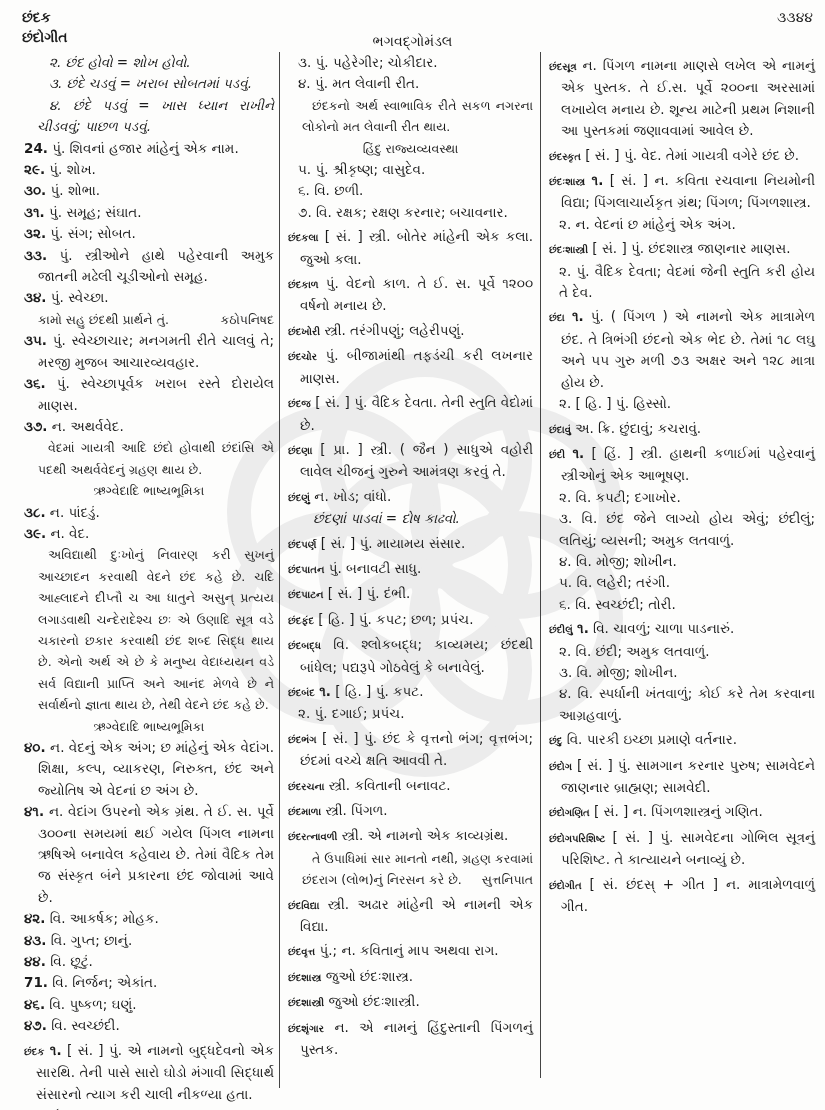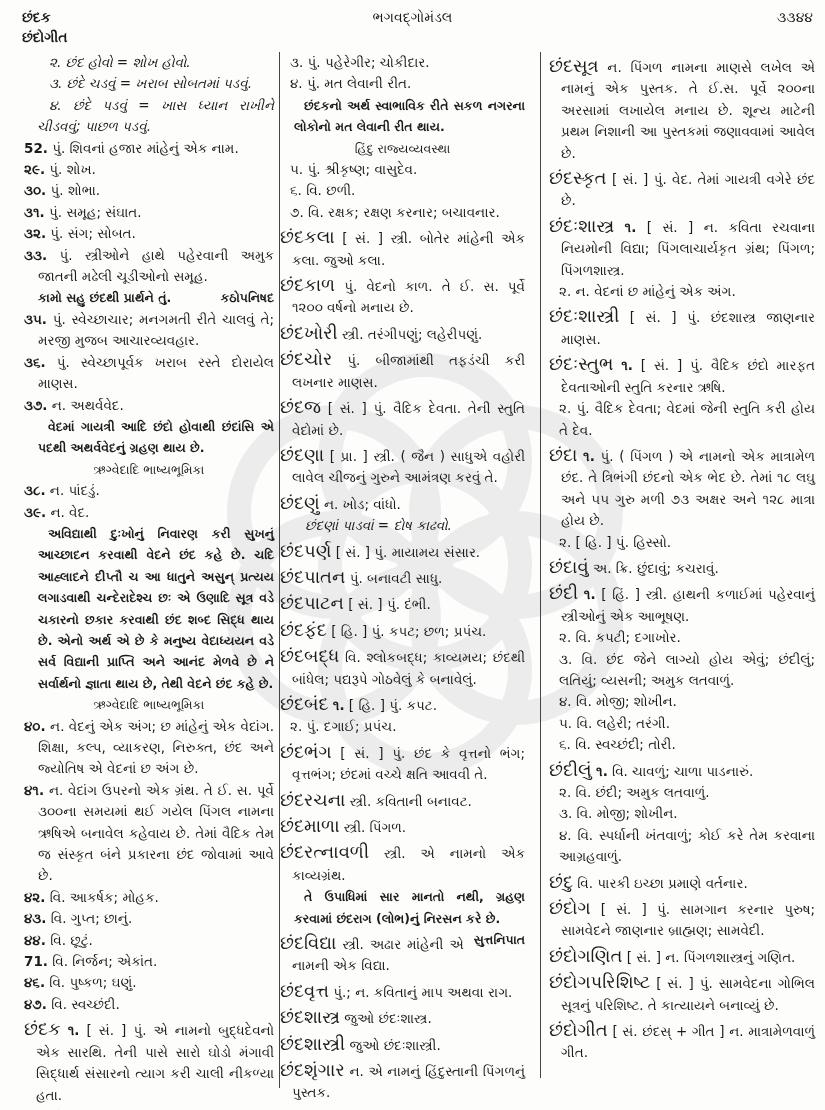--- a/index.html
+++ b/index.html
@@ -2,36 +2,36 @@
 <html><head>
 <meta charset="utf-8">
 <style>
   html,body{margin:0;padding:0;}
   body{width:825px;height:1110px;position:relative;overflow:hidden;background:#fdfdfc;color:#1b1b1b;
        font-family:"DejaVu Sans",sans-serif;font-size:13.5px;}
   .watermark{position:absolute;left:175px;top:315px;width:500px;height:500px;z-index:0;}
   .hdr{position:absolute;top:8px;font-size:14px;line-height:18px;z-index:1;}
   .hdr-left{left:22px;font-weight:bold;}
   .hdr-left2{left:22px;top:28px;font-weight:bold;}
-  .hdr-center{left:0;width:825px;text-align:center;}
+  .hdr-center{left:0;width:825px;text-align:center;margin-top:24px;}
   .hdr-right{right:12px;font-weight:normal;}
   .rule{position:absolute;width:1px;background:#444;z-index:1;}
   .col{position:absolute;top:52px;z-index:1;line-height:21.4px;text-align:justify;}
   .c1{left:24px;width:250px;}
-  .c2{left:280px;width:245px;}
+  .c2{left:288px;width:245px;}
   .c3{left:549px;width:266px;}
   .col p{margin:0;}
   .n{padding-left:14px;text-indent:-14px;}
   .e{padding-left:12px;text-indent:-12px;margin-top:3px !important;}
   .s{padding-left:10px;}
   .idiom{padding-left:13px;text-indent:12px;font-style:italic;}
-  .q{padding-left:14px;text-indent:10px;font-size:12.5px;font-weight:bold;}
-  .q2{padding-left:14px;font-size:12.5px;display:flex;justify-content:space-between;font-weight:bold;}
+  .q{padding-left:14px;text-indent:10px;font-size:12.5px;}
+  .q2{padding-left:14px;font-size:12.5px;display:flex;justify-content:space-between;}
   .src{text-align:center;font-size:12.5px;}
-  .hw{font-weight:normal;font-size:18px;}
+  .hw{font-weight:bold;font-size:10px;}
   b{font-weight:bold;}
 </style>
 </head>
 <body>
 
 <svg class="watermark" viewBox="0 0 500 500">
   <g fill="none" stroke="#ececec" stroke-width="24">
     <circle cx="250" cy="250" r="95"></circle>
     <circle cx="250" cy="145" r="95"></circle>
     <circle cx="250" cy="355" r="95"></circle>
@@ -47,26 +47,27 @@
 <div class="hdr hdr-center">ભગવદ્ગોમંડલ</div>
 <div class="hdr hdr-right">૩૩૪૪</div>
 
 <div class="rule" style="left:279px;top:52px;height:1036px;"></div>
 <div class="rule" style="left:540px;top:52px;height:1026px;"></div>
 
 <div class="col c1">
   <p class="idiom"><span>૨. છંદ હોવો = શોખ હોવો.</span></p>
   <p class="idiom"><span>૩. છંદે ચડવું = ખરાબ સોબતમાં પડવું.</span></p>
   <p class="idiom"><span>૪. છંદે પડવું = ખાસ ધ્યાન રાખીને ચીડવવું; પાછળ પડવું.</span></p>
-  <p class="n"><b>52.</b> <span>પું. શિવનાં હજાર માંહેનું એક નામ.</span></p>
+  <p class="n"><b>24.</b> <span>પું. શિવનાં હજાર માંહેનું એક નામ.</span></p>
   <p class="n"><b>૨૯.</b> <span>પું. શોખ.</span></p>
   <p class="n"><b>૩૦.</b> <span>પું. શોભા.</span></p>
   <p class="n"><b>૩૧.</b> <span>પું. સમૂહ; સંઘાત.</span></p>
   <p class="n"><b>૩૨.</b> <span>પું. સંગ; સોબત.</span></p>
   <p class="n"><b>૩૩.</b> <span>પું. સ્ત્રીઓને હાથે પહેરવાની અમુક જાતની મઢેલી ચૂડીઓનો સમૂહ.</span></p>
+  <p class="n"><b>૩૪.</b> <span>પું. સ્વેચ્છા.</span></p>
   <p class="q2">
       <span>કામો સહુ છંદથી પ્રાર્થને તું.</span>
       <span>કઠોપનિષદ</span>
     </p>
   <p class="n"><b>૩૫.</b> <span>પું. સ્વેચ્છાચાર; મનગમતી રીતે ચાલવું તે; મરજી મુજબ આચારવ્યવહાર.</span></p>
   <p class="n"><b>૩૬.</b> <span>પું. સ્વેચ્છાપૂર્વક ખરાબ રસ્તે દોરાયેલ માણસ.</span></p>
   <p class="n"><b>૩૭.</b> <span>ન. અથર્વવેદ.</span></p>
   <p class="q">વેદમાં ગાયત્રી આદિ છંદો હોવાથી છંદાંસિ એ પદથી અથર્વવેદનું ગ્રહણ થાય છે.</p>
   <p class="src">ઋગ્વેદાદિ ભાષ્યભૂમિકા</p>
   <p class="n"><b>૩૮.</b> <span>ન. પાંદડું.</span></p>
@@ -119,21 +120,20 @@
   <p class="e"><b class="hw">છંદશાસ્ત્રી</b> <span>જુઓ છંદઃશાસ્ત્રી.</span></p>
   <p class="e"><b class="hw">છંદશૃંગાર</b> <span>ન. એ નામનું હિંદુસ્તાની પિંગળનું પુસ્તક.</span></p>
 </div>
 
 <div class="col c3">
   <p class="e"><b class="hw">છંદસૂત્ર</b> <span>ન. પિંગળ નામના માણસે લખેલ એ નામનું એક પુસ્તક. તે ઈ.સ. પૂર્વે ૨૦૦ના અરસામાં લખાયેલ મનાય છે. શૂન્ય માટેની પ્રથમ નિશાની આ પુસ્તકમાં જણાવવામાં આવેલ છે.</span></p>
   <p class="e"><b class="hw">છંદસ્કૃત</b> <span>[ સં. ] પું. વેદ. તેમાં ગાયત્રી વગેરે છંદ છે.</span></p>
   <p class="e"><b class="hw">છંદઃશાસ્ત્ર</b> <b>૧.</b> <span>[ સં. ] ન. કવિતા રચવાના નિયમોની વિદ્યા; પિંગલાચાર્યકૃત ગ્રંથ; પિંગળ; પિંગળશાસ્ત્ર.</span></p>
   <p class="s"><span>૨.</span> <span>ન. વેદનાં છ માંહેનું એક અંગ.</span></p>
   <p class="e"><b class="hw">છંદઃશાસ્ત્રી</b> <span>[ સં. ] પું. છંદશાસ્ત્ર જાણનાર માણસ.</span></p>
-  <p class="e"><b class="hw">છંદઃસ્તુભ</b> <b>૧.</b> <span>[ સં. ] પું. વૈદિક છંદો મારફત દેવતાઓની સ્તુતિ કરનાર ઋષિ.</span></p>
   <p class="s"><span>૨.</span> <span>પું. વૈદિક દેવતા; વેદમાં જેની સ્તુતિ કરી હોય તે દેવ.</span></p>
   <p class="e"><b class="hw">છંદા</b> <b>૧.</b> <span>પું. ( પિંગળ ) એ નામનો એક માત્રામેળ છંદ. તે ત્રિભંગી છંદનો એક ભેદ છે. તેમાં ૧૮ લઘુ અને ૫૫ ગુરુ મળી ૭૩ અક્ષર અને ૧૨૮ માત્રા હોય છે.</span></p>
   <p class="s"><span>૨.</span> <span>[ હિ. ] પું. હિસ્સો.</span></p>
   <p class="e"><b class="hw">છંદાવું</b> <span>અ. ક્રિ. છુંદાવું; કચરાવું.</span></p>
   <p class="e"><b class="hw">છંદી</b> <b>૧.</b> <span>[ હિં. ] સ્ત્રી. હાથની કળાઈમાં પહેરવાનું સ્ત્રીઓનું એક આભૂષણ.</span></p>
   <p class="s"><span>૨.</span> <span>વિ. કપટી; દગાખોર.</span></p>
   <p class="s"><span>૩.</span> <span>વિ. છંદ જેને લાગ્યો હોય એવું; છંદીલું; લતિયું; વ્યસની; અમુક લતવાળું.</span></p>
   <p class="s"><span>૪.</span> <span>વિ. મોજી; શોખીન.</span></p>
   <p class="s"><span>૫.</span> <span>વિ. લહેરી; તરંગી.</span></p>
   <p class="s"><span>૬.</span> <span>વિ. સ્વચ્છંદી; તોરી.</span></p>

